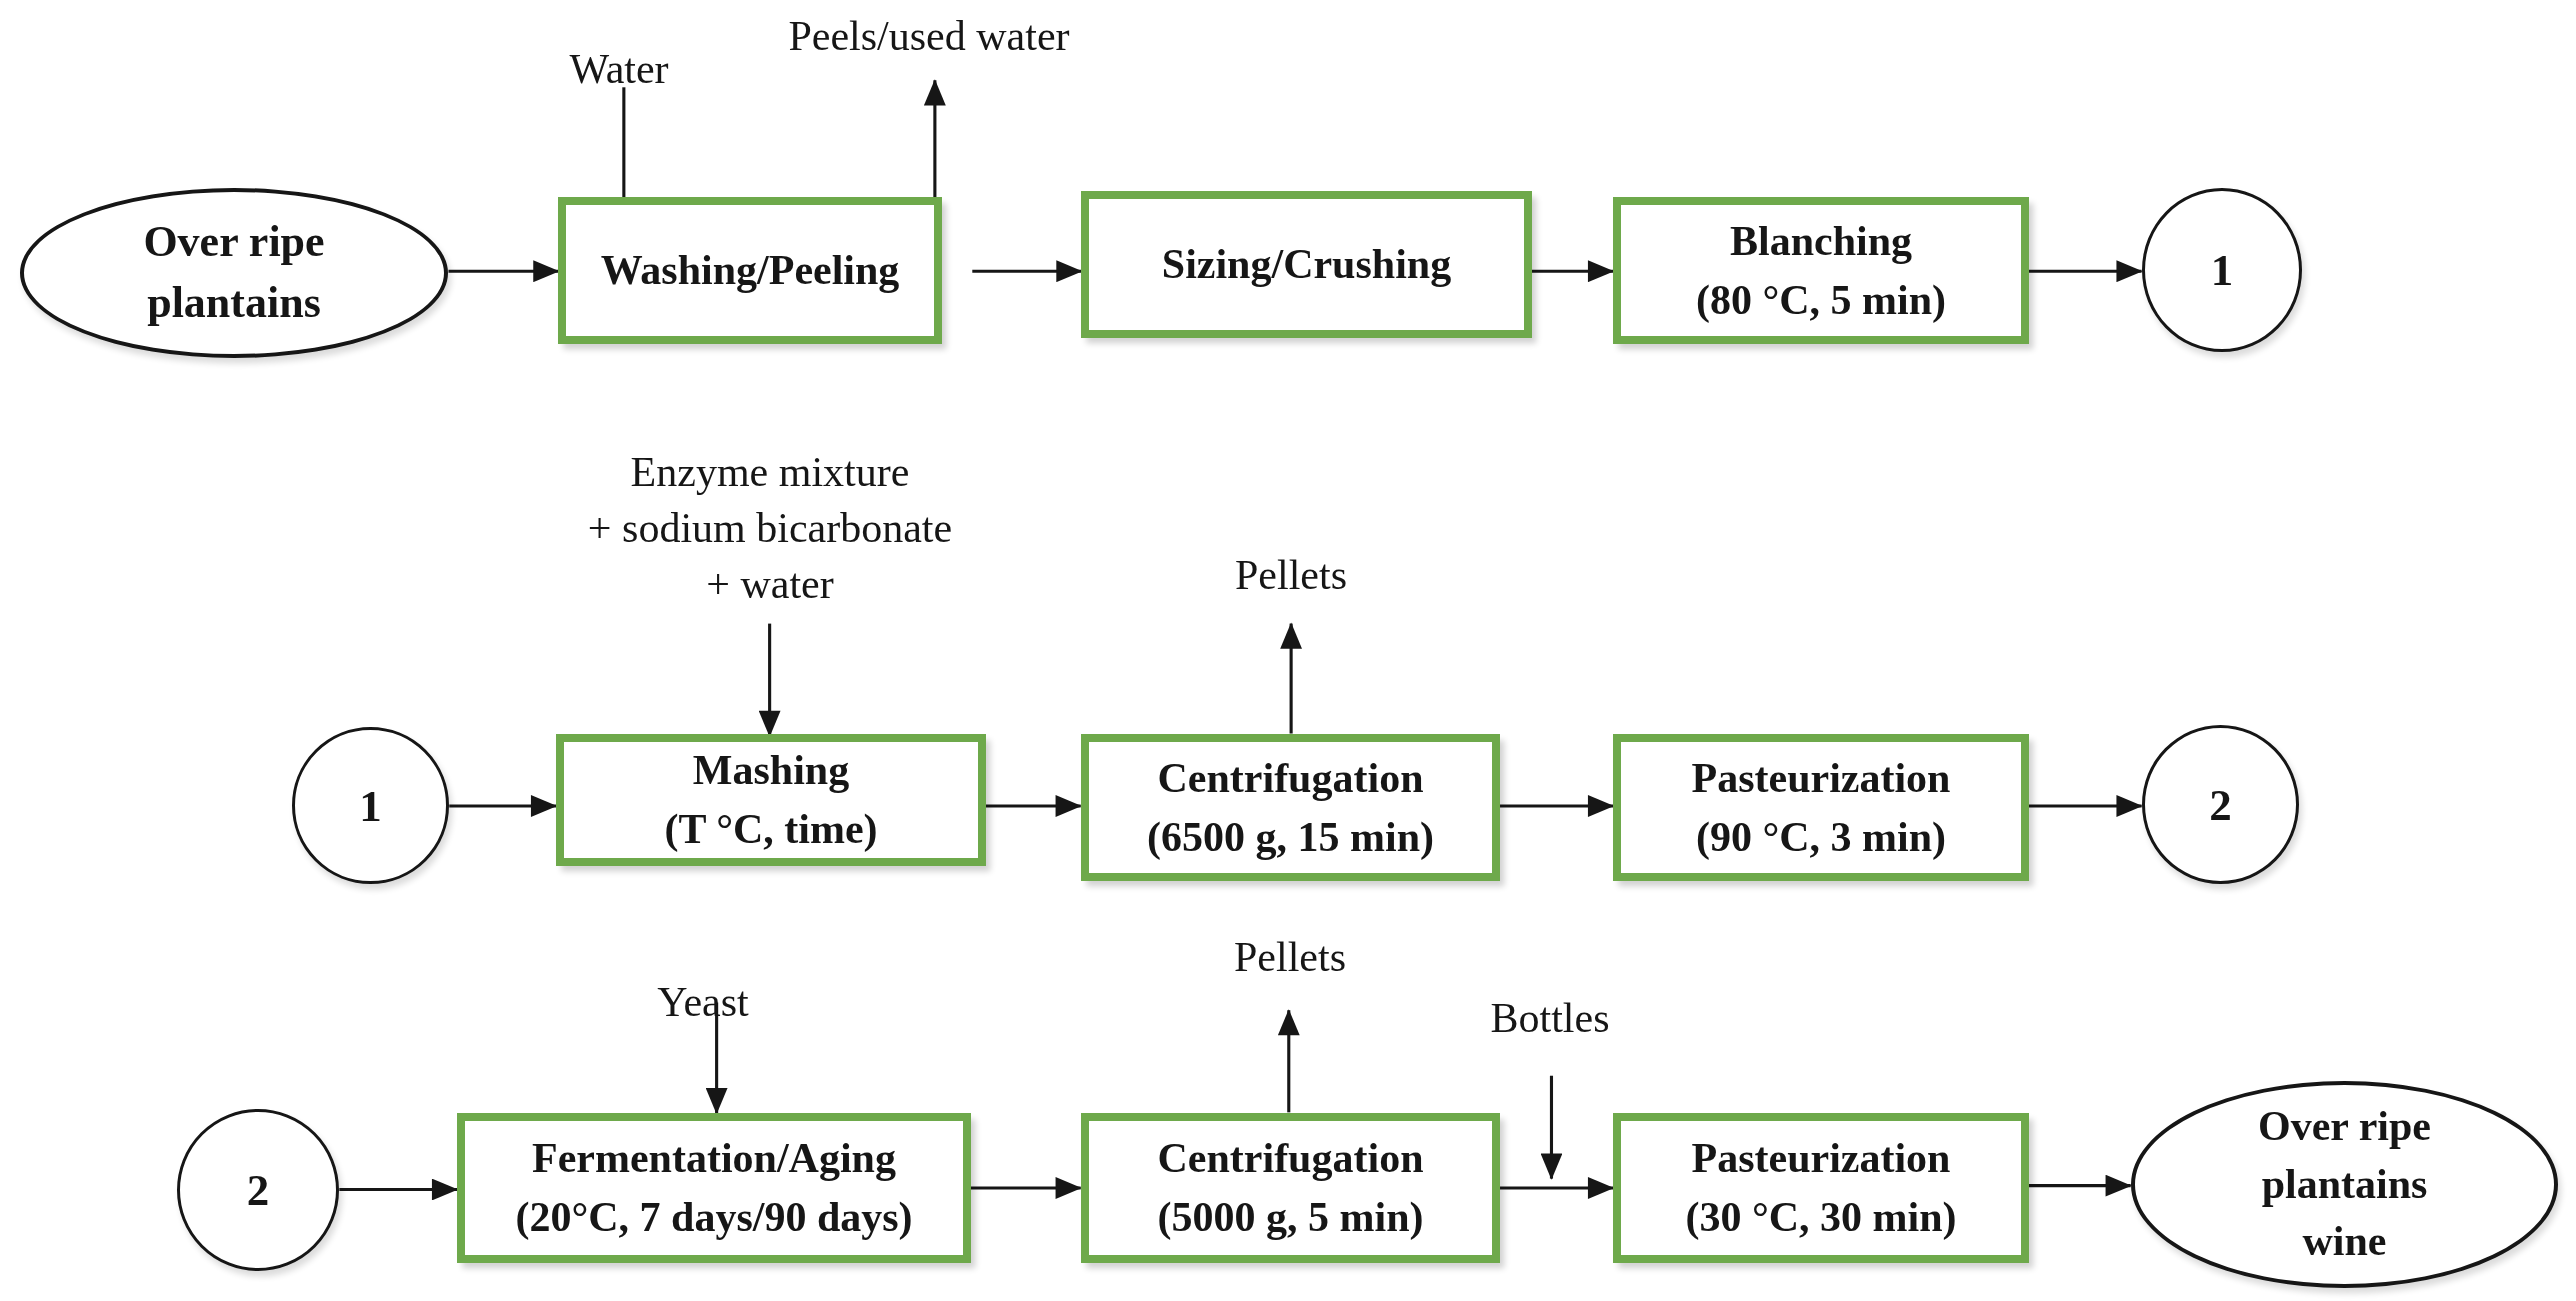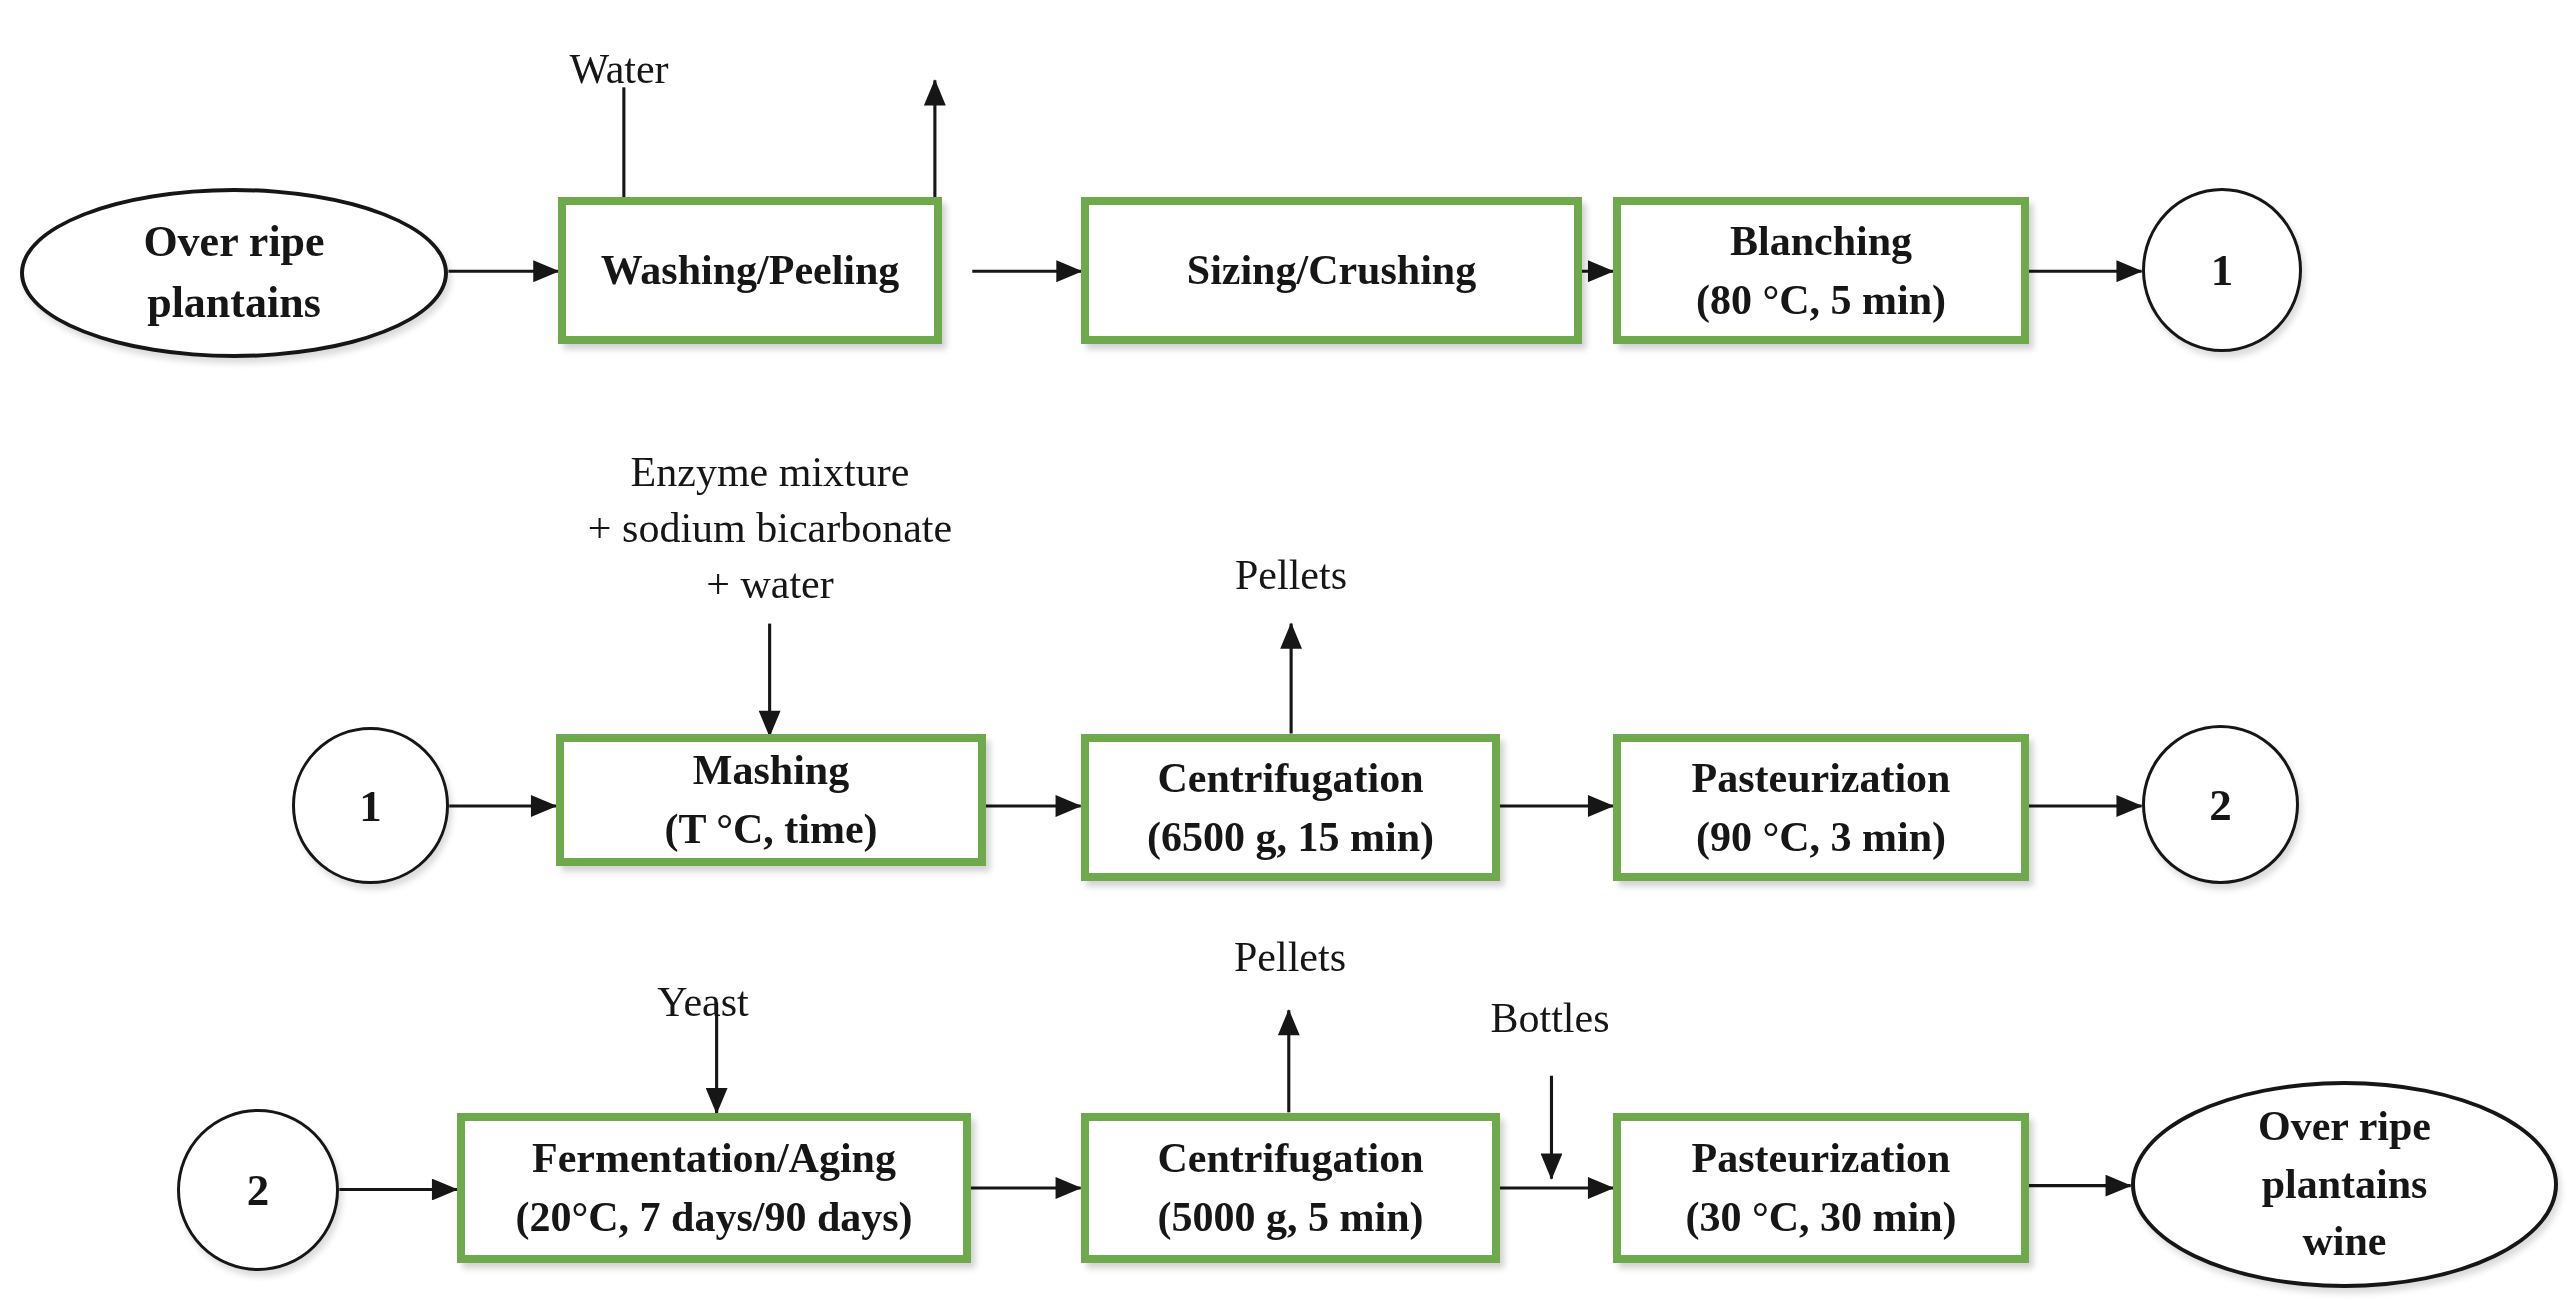--- a/index.html
+++ b/index.html
@@ -119,26 +119,27 @@
     <line x1="1653" y1="1427" x2="1653" y2="1296" marker-end="url(#ah)"></line>
     <line x1="1990" y1="1380" x2="1990" y2="1512" marker-end="url(#ah)"></line>
   </svg>
 
   <div class="term" style="left:20px;top:188px;width:428px;height:170px;">
     <div>Over ripe</div>
     <div>plantains</div>
   </div>
 
   <div class="ann" style="left:619px;top:14px;margin-top:28px;">Water</div>
+  <div class="ann" style="left:929px;top:9.4px;">Peels/used water</div>
 
   <div class="box" style="left:558px;top:197px;width:384px;height:147px;">
     <div class="title">Washing/Peeling</div>
   </div>
 
-  <div class="box" style="left:1081px;top:197px;width:501px;height:147px;justify-content:center;">
+  <div class="box" style="left:1081px;top:191px;width:451px;height:147px;justify-content:center;">
     <div class="title">Sizing/Crushing</div>
   </div>
 
   <div class="box" style="left:1613px;top:197px;width:416px;height:147px;">
     <div class="title">Blanching</div>
     <div class="params">(80 °C, 5 min)</div>
   </div>
 
   <div class="conn" style="left:2142px;top:188px;width:160px;height:164px;">
     <div>1</div>

